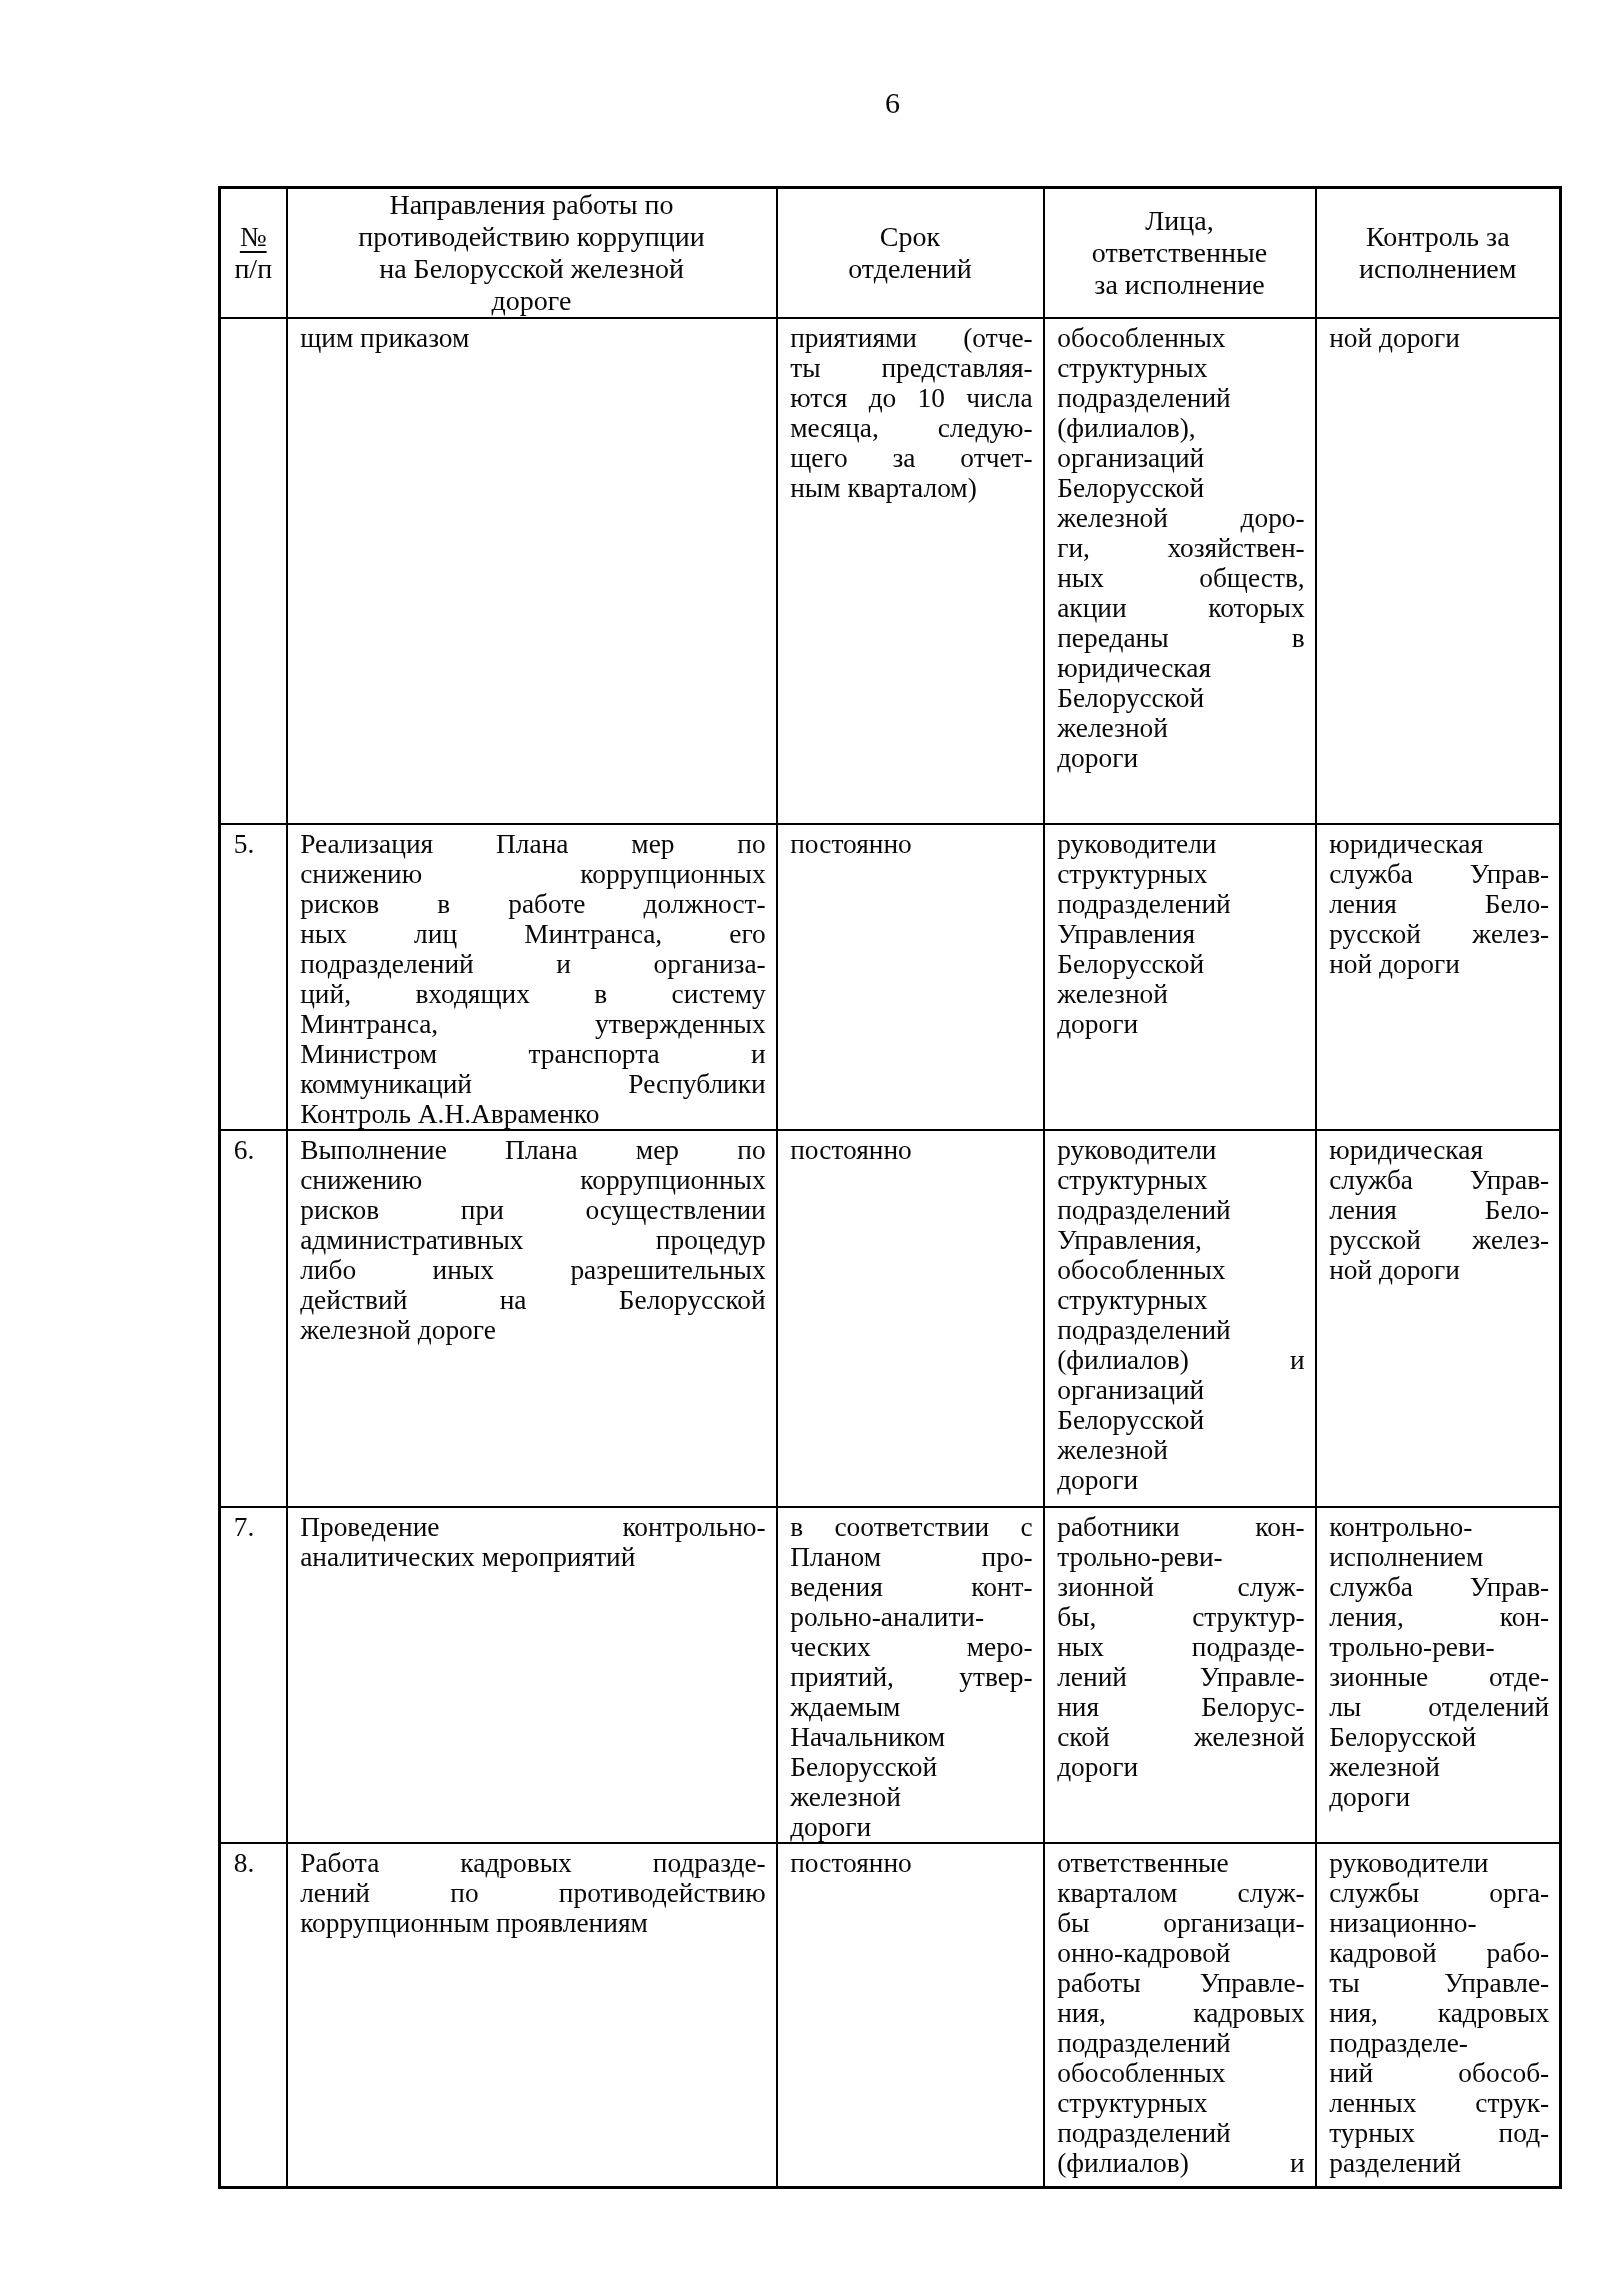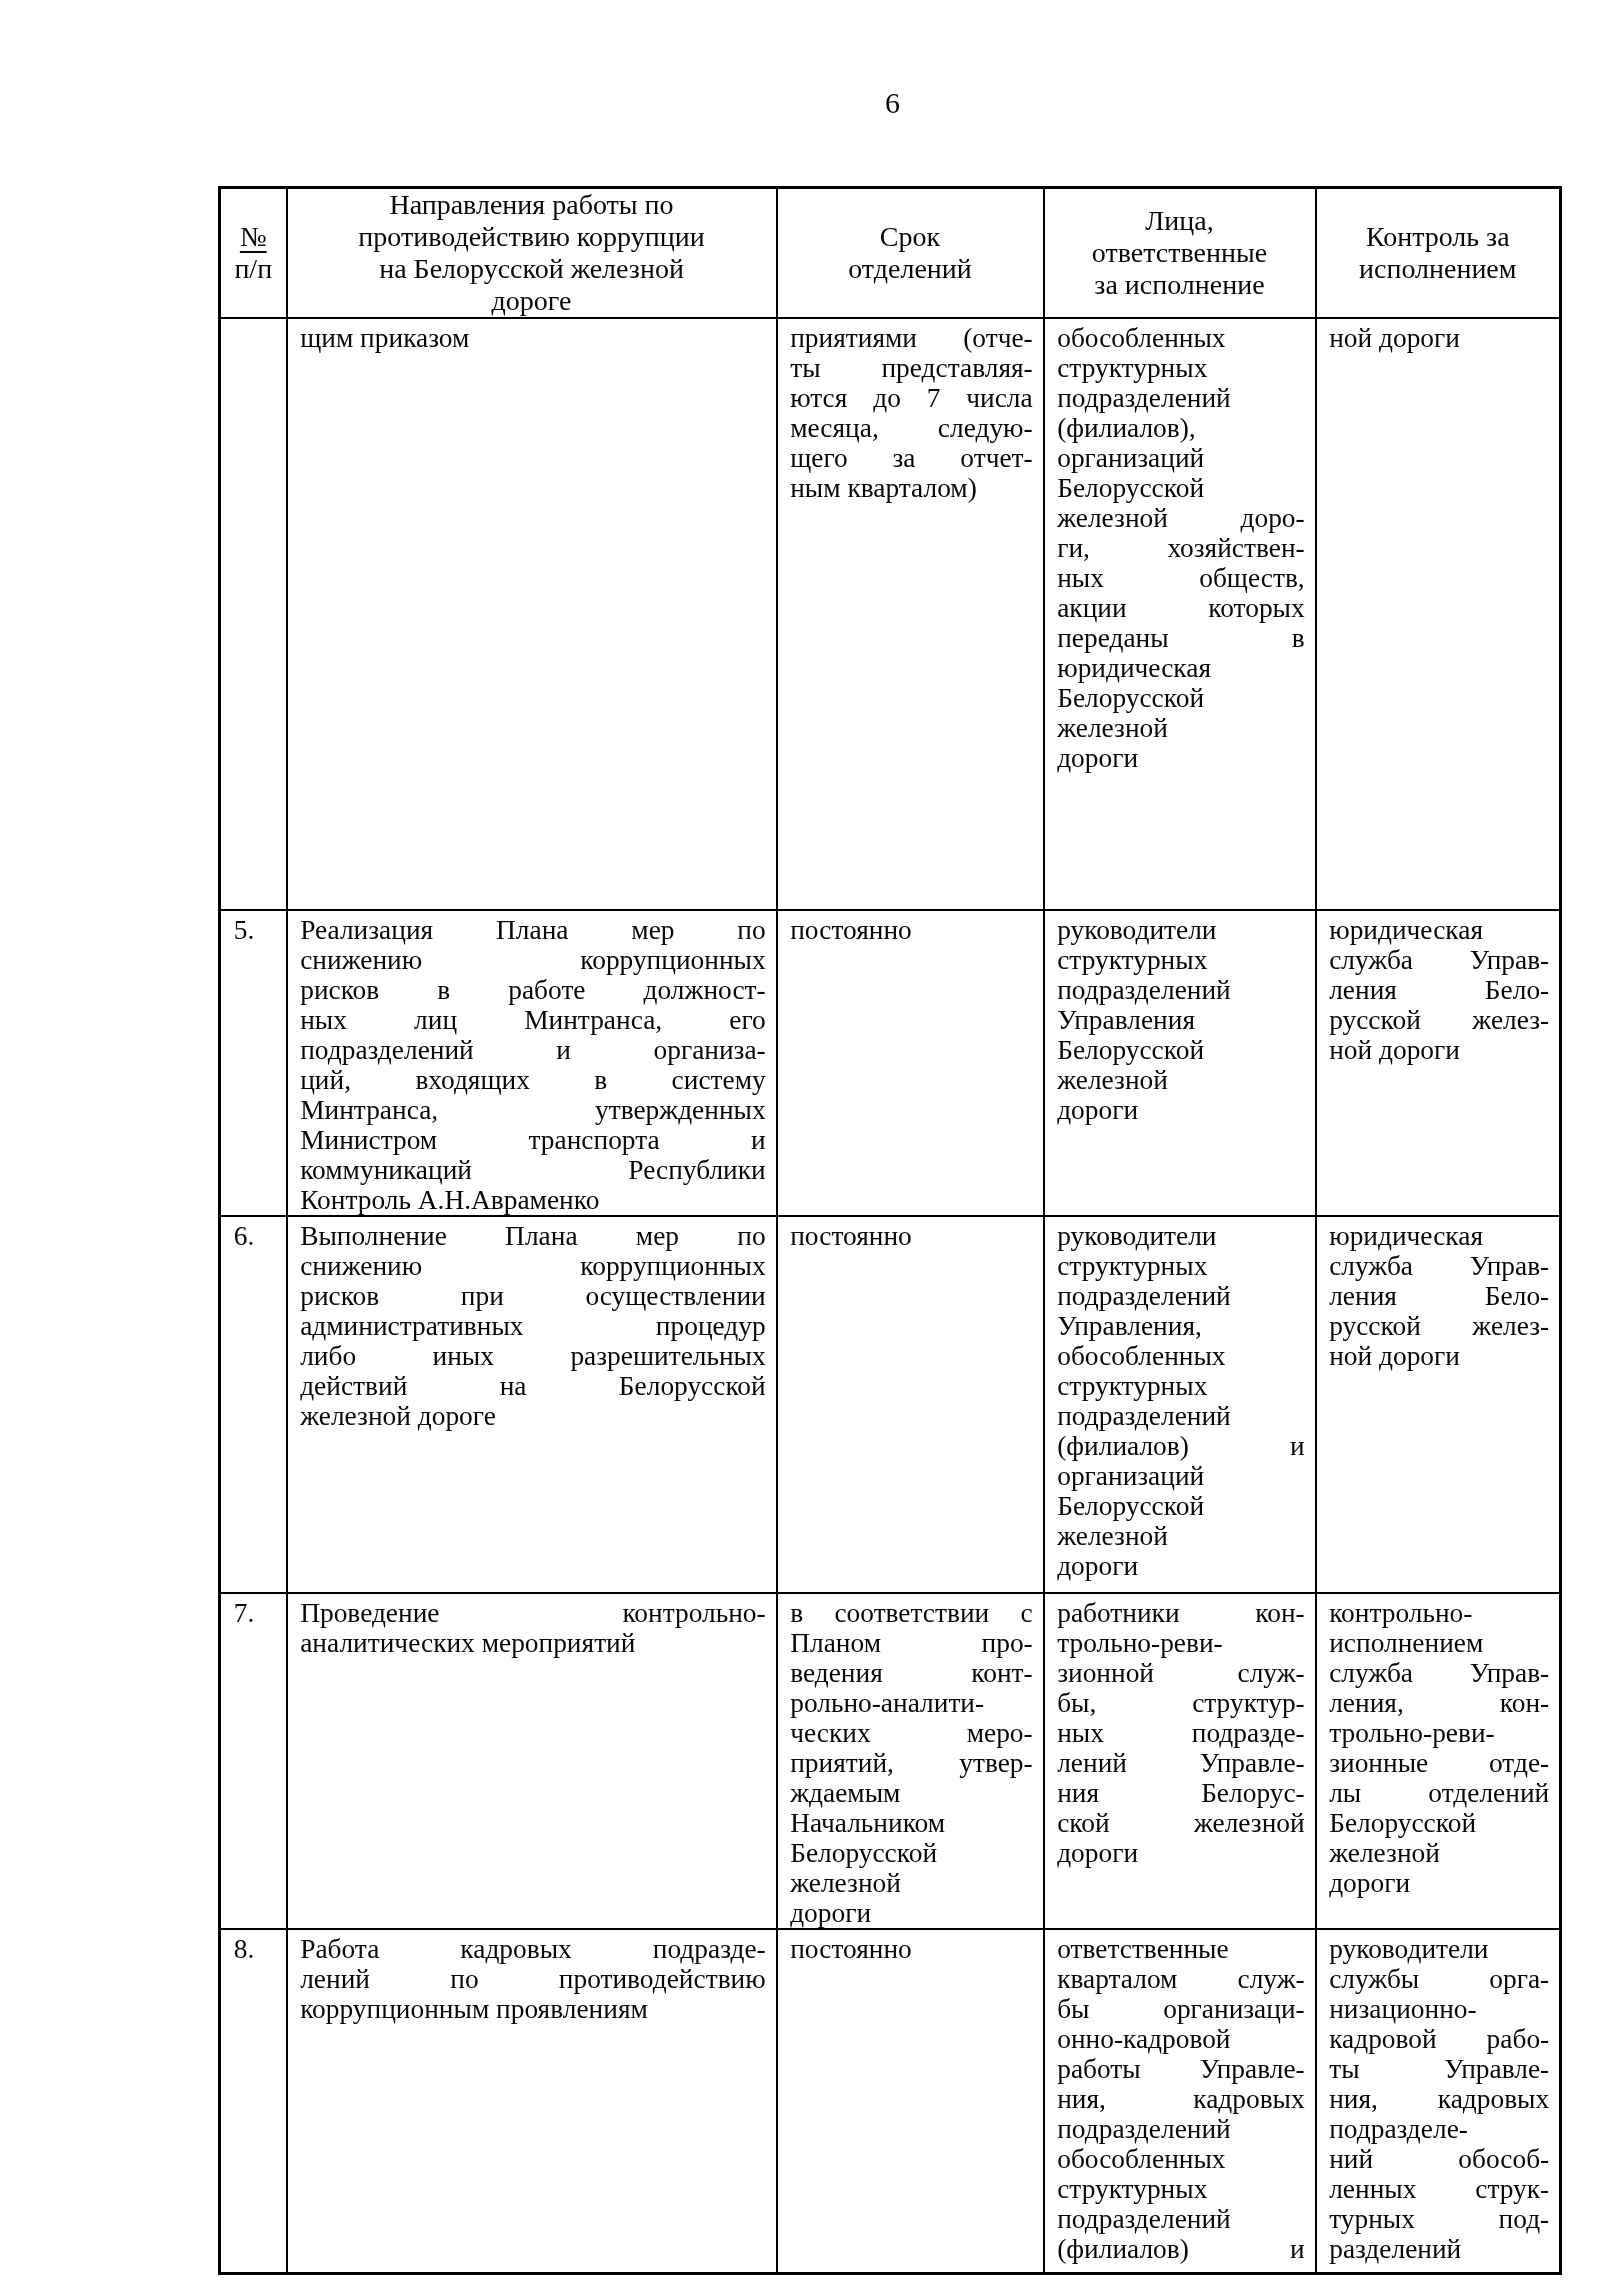--- a/index.html
+++ b/index.html
@@ -46,21 +46,21 @@
   .doc-table tbody td{
     vertical-align:top;
     font-size:27.4px;
     line-height:30px;
     padding:3.9px 9.8px 0 12.7px;
   }
   td.cell-num{padding-left:15.7px;}
   .line{text-align:justify;text-align-last:left;min-height:30px;}
   .line.just{text-align-last:justify;}
   
-  #rows tr:nth-child(1){height:592px;}
+  #rows tr:nth-child(1){height:506px;}
   #rows tr:nth-child(2){height:299px;}
   #rows tr:nth-child(3){height:377px;}
   #rows tr:nth-child(4){height:336px;}
   #rows tr:nth-child(5){height:345px;}
 </style>
 </head>
 <body>
 
 <div class="page">
 
@@ -94,21 +94,21 @@
         <tr>
           <td class="cell-num">
             <div class="line"></div>
           </td>
           <td class="cell-direction">
             <div class="line">щим приказом</div>
           </td>
           <td class="cell-term">
             <div class="line just">приятиями (отче-</div>
             <div class="line just">ты представляя-</div>
-            <div class="line just">ются до 7 числа</div>
+            <div class="line just">ются до 10 числа</div>
             <div class="line just">месяца, следую-</div>
             <div class="line just">щего за отчет-</div>
             <div class="line">ным кварталом)</div>
           </td>
           <td class="cell-persons">
             <div class="line just">обособленных</div>
             <div class="line just">структурных</div>
             <div class="line just">подразделений</div>
             <div class="line just">(филиалов),</div>
             <div class="line just">организаций</div>

